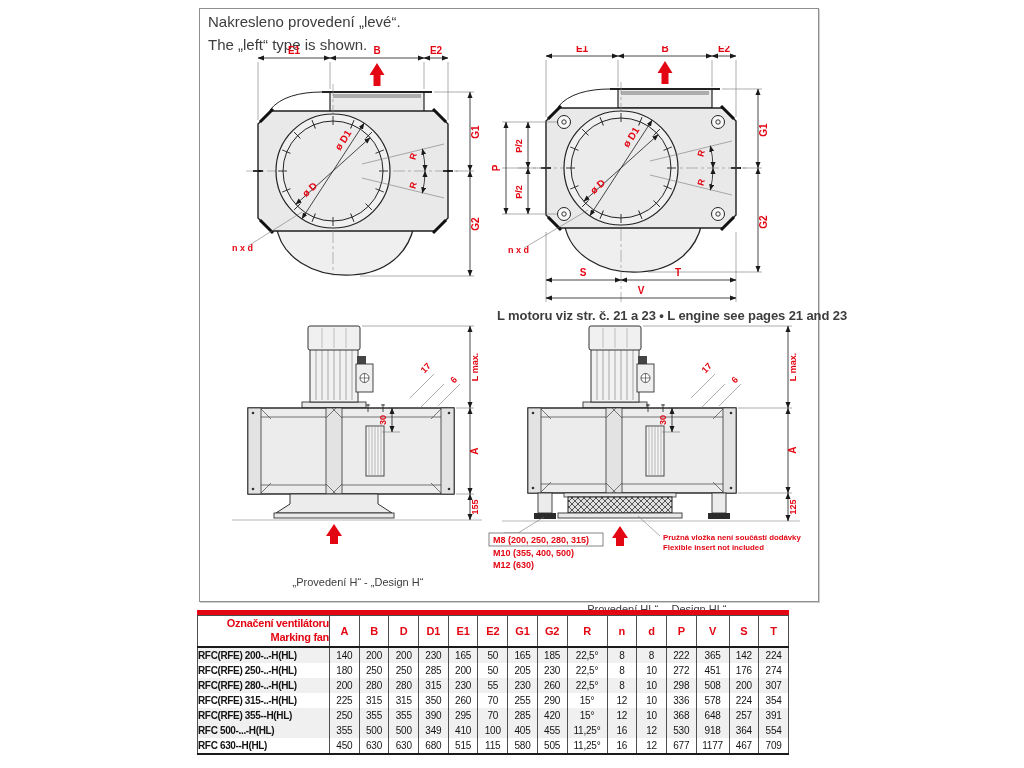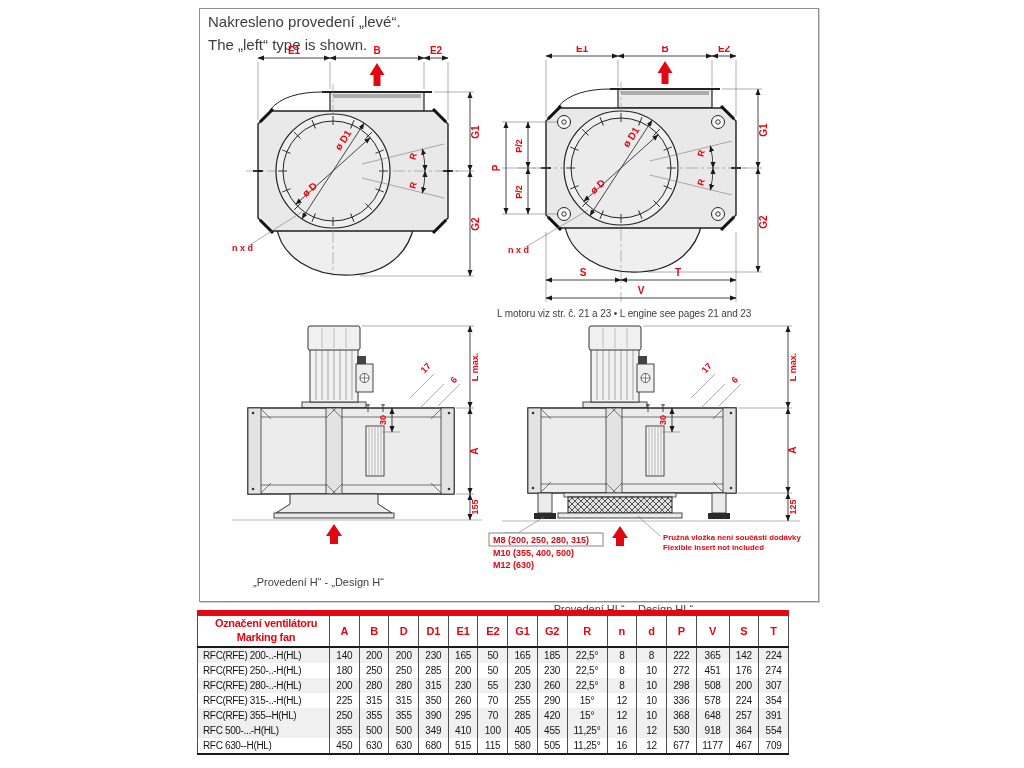--- a/index.html
+++ b/index.html
@@ -7,44 +7,44 @@
   body{
     width:1024px;height:768px;background:#fff;position:relative;overflow:hidden;
     font-family:"Liberation Sans", sans-serif;
   }
   .abs{position:absolute;}
   .frame{
     left:199px;top:8px;width:618px;height:592px;background:#fff;
     border:1px solid #8f8f8f; box-shadow:1px 1px 0 #cfcfcf;
   }
   .intro{left:208px;top:10px;font-size:15px;color:#3d3d3d;line-height:1.55;}
-  .engine-note{left:497px;top:308px;font-size:10px;color:#3d3d3d;letter-spacing:-0.1px;}
-  .caption{top:576px;width:210px;text-align:left;font-size:11px;color:#3d3d3d;}
+  .engine-note{left:497px;top:308px;font-size:13px;color:#3d3d3d;letter-spacing:-0.1px;font-weight:bold;}
+  .caption{top:576px;width:210px;text-align:center;font-size:11px;color:#3d3d3d;}
   .cap-h{left:253px;}
   .cap-hl{left:550px;margin-top:27px;}
 
   svg text{font-family:"Liberation Sans", sans-serif;}
   .dim{fill:var(--red);font-size:10px;font-weight:bold;}
   .dimS{fill:var(--red);font-size:9px;font-weight:bold;}
   .redNote{fill:var(--red);font-size:9px;font-weight:bold;}
   .redNoteS{fill:var(--red);font-size:7.8px;font-weight:bold;}
   .ext{stroke:#777;stroke-width:0.6;}
   .dimline{stroke:#1a1a1a;stroke-width:0.8;}
   .draw{stroke:#222;fill:none;}
 
   
   .tablewrap{left:197px;top:610px;width:592px;}
   .redbar{height:5px;background:var(--red);}
   table{border-collapse:collapse;table-layout:fixed;width:592px;color:#141414;}
   th,td{border-left:1px solid #4d4d4d;border-right:1px solid #4d4d4d;padding:0;
         text-align:center;height:15px;font-size:10px;letter-spacing:-0.2px;overflow:hidden;white-space:nowrap;}
   table{border:1px solid #4d4d4d;border-bottom:2px solid #1a1a1a;}
   thead th{height:30px;color:var(--red);font-size:11px;border-bottom:2px solid #1a1a1a;vertical-align:middle;}
-  th.lblh{text-align:center;padding-left:5px;line-height:1.25;letter-spacing:-0.3px;}
-  td.lbl{text-align:left;padding-left:5px;font-weight:normal;letter-spacing:-0.35px;}
+  th.lblh{text-align:right;padding-left:5px;line-height:1.25;letter-spacing:-0.3px;}
+  td.lbl{text-align:left;font-weight:bold;letter-spacing:-0.35px;}
   tr.stripe{background:#f0f0f0;}
 </style>
 </head>
 <body>
 
 <div class="abs frame"></div>
 
 <div class="abs intro">
   <div>Nakresleno provedení „levé“.</div>
   <div>The „left“ type is shown.</div>

